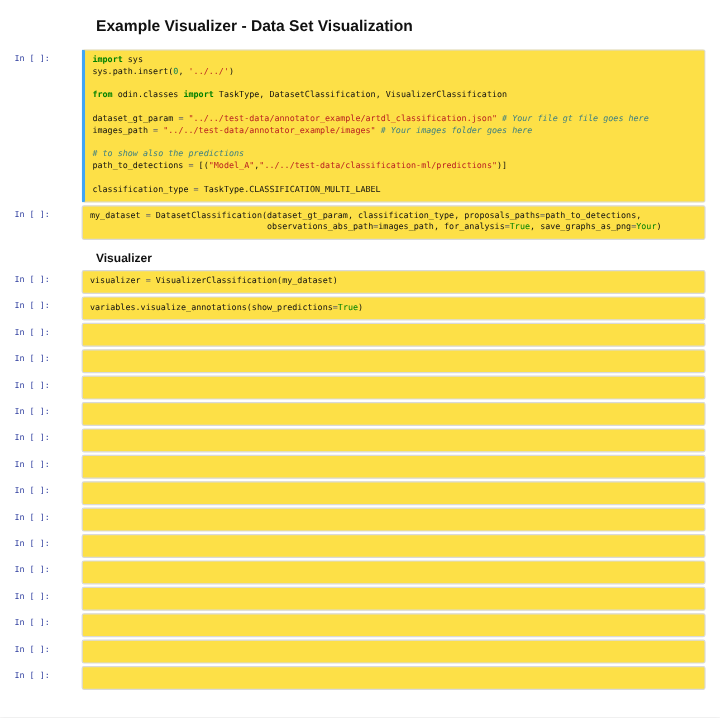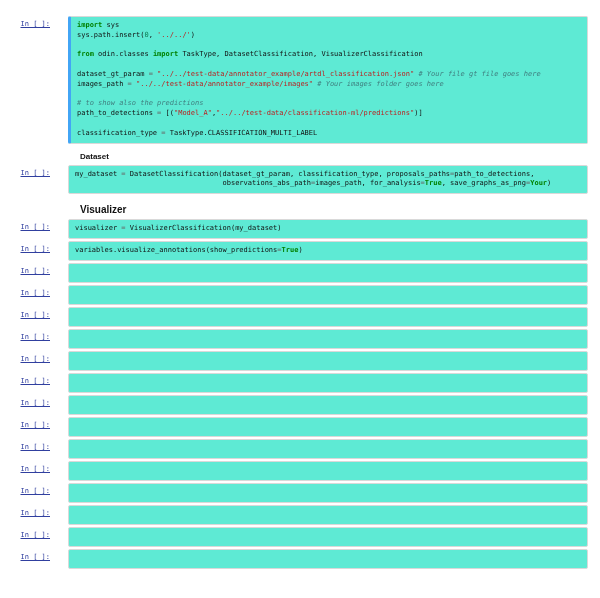--- a/index.html
+++ b/index.html
@@ -38,34 +38,32 @@
     margin: 8px 0 4px 0;
   }
   .cell {
     display: flex;
     align-items: stretch;
     margin: 2px 0;
   }
   .prompt {
     width: 56px;
     min-width: 56px;
-    text-align: right;
     padding-right: 18px;
     padding-top: 4px;
     font-family: "SFMono-Regular", Menlo, Consolas, monospace;
     font-size: 7px;
     color: #303f9f;
     box-sizing: border-box;
     user-select: none;
-    text-decoration: underline;
   }
   .input-area {
     flex: 1;
     border: 1px solid #d9d9d9;
-    background: #5eead4;
+    background: #fde047;
     border-radius: 2px;
     font-family: "SFMono-Regular", Menlo, Consolas, monospace;
     font-size: 7px;
     line-height: 1.4;
     padding: 4px 6px;
     white-space: pre;
     overflow: hidden;
     min-height: 10px;
     color: #111;
   }
@@ -73,50 +71,48 @@
     border-left: 3px solid #42A5F5;
   }
   .input-area.empty {
     min-height: 10px;
   }
   
   .kw    { color: #008000; font-weight: 700; }     
   .str   { color: #BA2121; }                       
   .cmt   { color: #408080; font-style: italic; }   
   .num   { color: #0b7f54; }
-  .bool  { color: #008000; font-weight: 700; }
+  .bool  { color: #008000; font-weight: 400; }
   .op    { color: #666; }
 </style>
 </head>
 <body>
 
 <div class="page">
 
   <div class="inner">
+    <h1>Example Visualizer - Data Set Visualization</h1>
   </div>
 
   <div class="cell">
     <div class="prompt">In [ ]:</div>
     <div class="input-area selected"><span class="kw">import</span><span> sys</span>
 <span>sys.path.insert(</span><span class="num">0</span><span>, </span><span class="str">'../../'</span><span>)</span>
 
 <span class="kw">from</span><span> odin.classes </span><span class="kw">import</span><span> TaskType, DatasetClassification, VisualizerClassification</span>
 
 <span>dataset_gt_param </span><span class="op">=</span><span> </span><span class="str">"../../test-data/annotator_example/artdl_classification.json"</span><span> </span><span class="cmt"># Your file gt file goes here</span>
 <span>images_path </span><span class="op">=</span><span> </span><span class="str">"../../test-data/annotator_example/images"</span><span> </span><span class="cmt"># Your images folder goes here</span>
 
 <span class="cmt"># to show also the predictions</span>
 <span>path_to_detections </span><span class="op">=</span><span> [(</span><span class="str">"Model_A"</span><span>,</span><span class="str">"../../test-data/classification-ml/predictions"</span><span>)]</span>
 
 <span>classification_type </span><span class="op">=</span><span> TaskType.CLASSIFICATION_MULTI_LABEL</span></div>
   </div>
 
-  <div class="inner">
-    <h3 class="sub">Dataset</h3>
-  </div>
 
   <div class="cell">
     <div class="prompt">In [ ]:</div>
     <div class="input-area"><span>my_dataset </span><span class="op">=</span><span> DatasetClassification(dataset_gt_param, classification_type, proposals_paths</span><span class="op">=</span><span>path_to_detections,</span>
 <span>                                   </span><span>observations_abs_path</span><span class="op">=</span><span>images_path, for_analysis</span><span class="op">=</span><span class="bool">True</span><span>, save_graphs_as_png</span><span class="op">=</span><span class="bool">Your</span><span>)</span></div>
   </div>
 
   <div class="inner">
     <h2>Visualizer</h2>
   </div>

